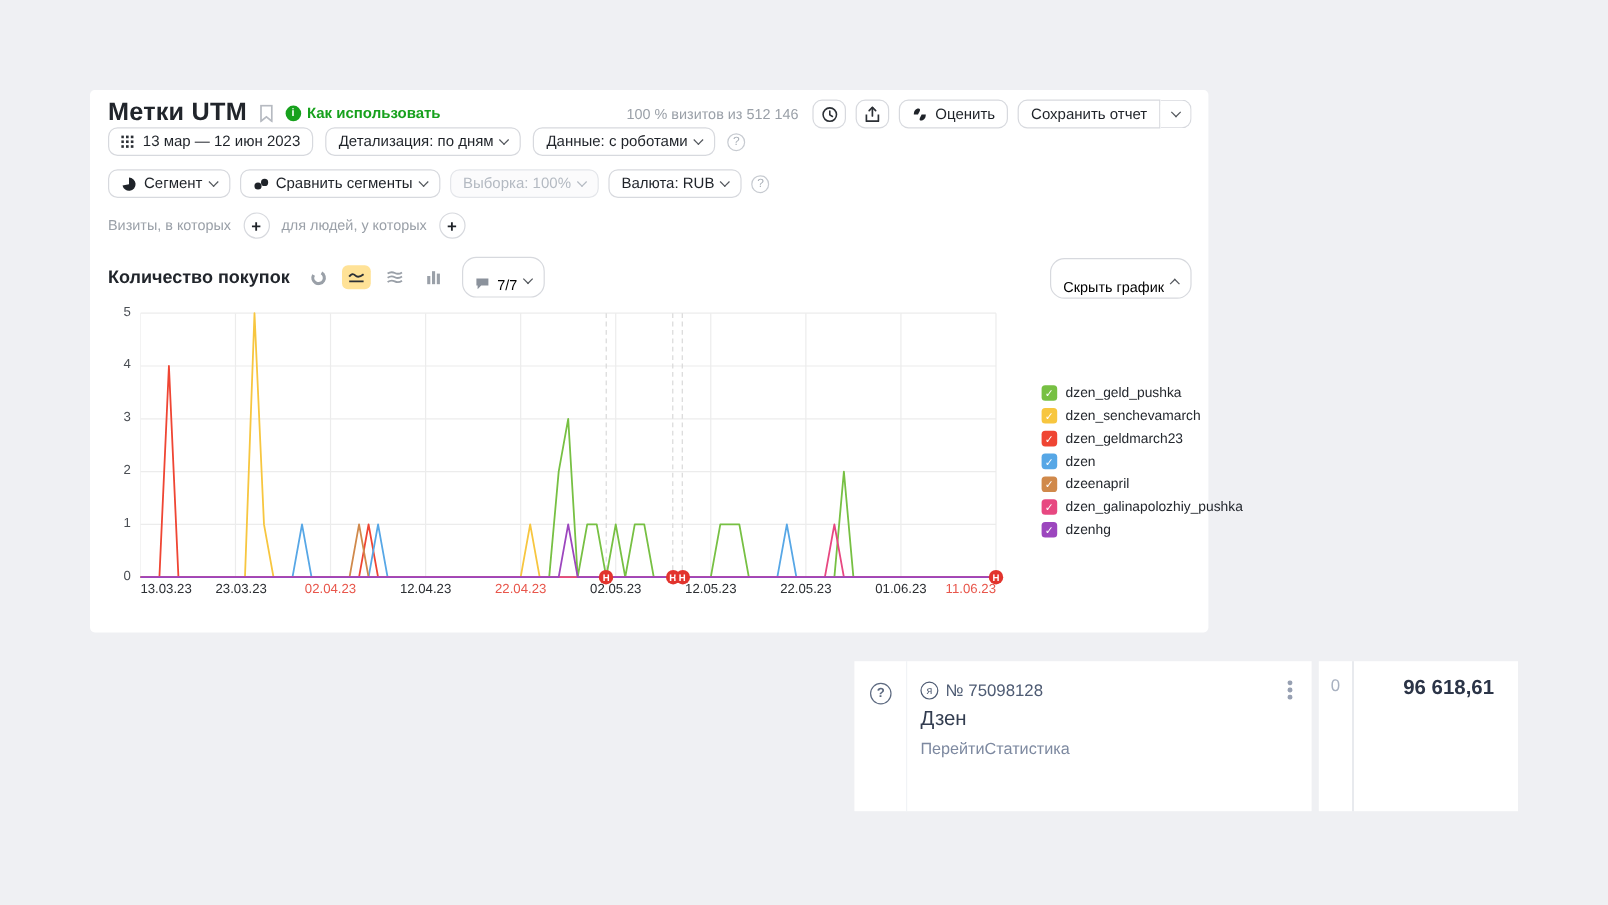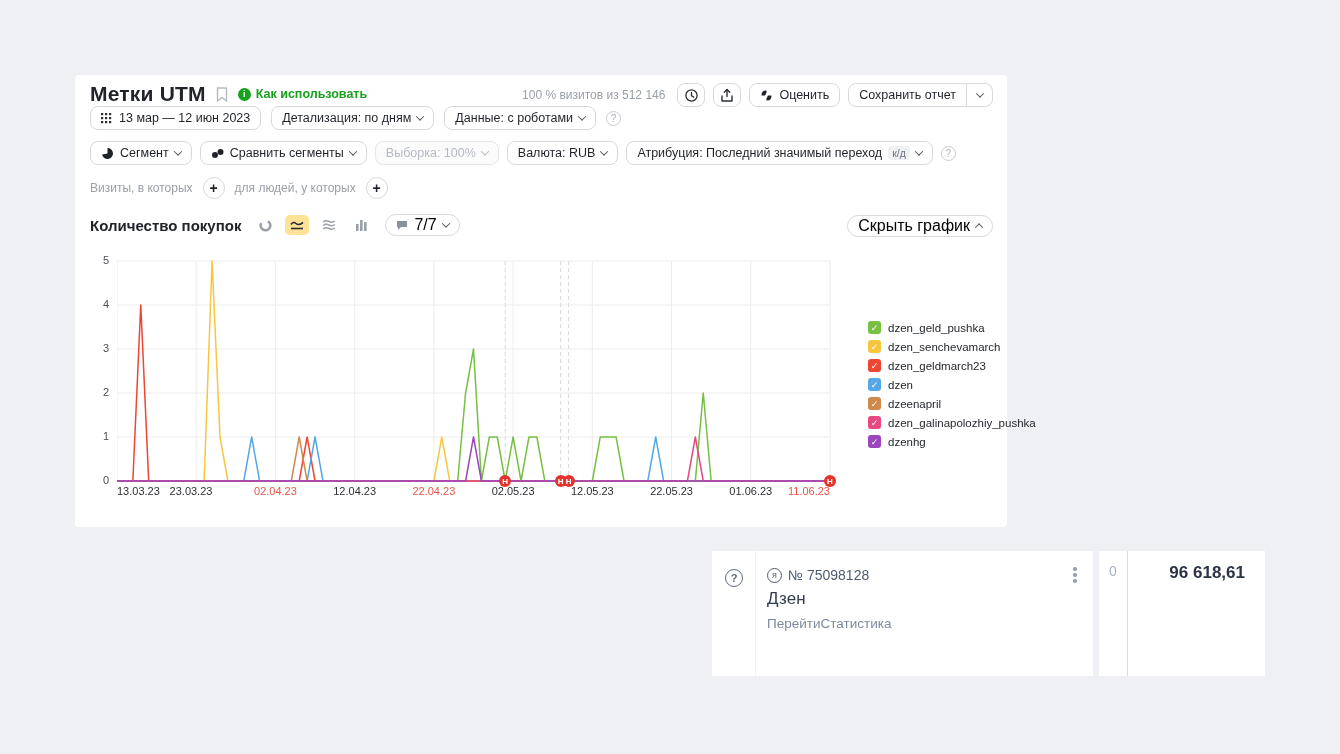--- a/index.html
+++ b/index.html
@@ -47,22 +47,22 @@
               font-size:14px; font-weight:700; display:inline-flex; align-items:center; justify-content:center; cursor:pointer; }
 
   .attr-badge { background:#eef0f2; color:#6e7682; font-size:10.5px; border-radius:4px; padding:1px 4px; }
 
   
   .chart-header { position:absolute; left:15px; top:139px; display:flex; align-items:center; gap:12px; }
   .chart-title { font-size:15px; font-weight:700; }
   .ctype-icons { display:flex; align-items:center; gap:8px; }
   .ctype { width:24px; height:20px; display:inline-flex; align-items:center; justify-content:center; border-radius:5px; cursor:pointer; }
   .ctype.selected { background:#ffe297; }
-  .pill { display:inline-flex; align-items:center; gap:6px; height:22px; padding:0 10px; border:1px solid #d7d9de;
-          border-radius:12px; background:#fff; font-size:16px; cursor:pointer; }
+  .pill { display:inline-flex; gap:6px; height:22px; padding:16px 10px; border:1px solid #d7d9de;
+          border-radius:12px; background:#fff; font-size:12px; cursor:pointer; }
   .hide-chart { position:absolute; right:14px; top:140px; }
 
   
   .y-label { position:absolute; width:34px; text-align:right; font-size:11px; color:#4a4e54; }
   .x-label { position:absolute; font-size:11px; color:#2c2f33; white-space:nowrap; }
   .x-label.weekend { color:#e8564b; }
   .chart-svg { position:absolute; left:42px; top:185px; }
   .h-badge { position:absolute; width:12px; height:12px; border-radius:50%; background:#e2342d; color:#fff;
              font-size:8px; font-weight:700; display:flex; align-items:center; justify-content:center; z-index:3; }
 
@@ -185,25 +185,20 @@
       </svg>
       <span>Сравнить сегменты</span>
       <i class="chev"></i>
     </button>
     <button class="btn disabled">
       <span>Выборка: 100%</span>
       <i class="chev" style="border-color:#b4bac2"></i>
     </button>
     <button class="btn">
       <span>Валюта: RUB</span>
-      <i class="chev"></i>
-    </button>
-    <button class="btn">
-      <span>Атрибуция: Последний значимый переход</span>
-      <span class="attr-badge">к/д</span>
       <i class="chev"></i>
     </button>
     <span class="q-icon">?</span>
   </div>
 
   <div class="row3">
     <span>Визиты, в которых</span>
     <button class="plus-btn">+</button>
     <span>для людей, у которых</span>
     <button class="plus-btn">+</button>
@@ -284,21 +279,21 @@
       <polyline points="0,221 7.92,221 15.84,221 23.77,221 31.69,221 39.61,221 47.53,221 55.46,221 63.38,221 71.3,221 79.22,221 87.14,221 95.07,221 102.99,221 110.91,221 118.83,221 126.76,221 134.68,221 142.6,221 150.52,221 158.44,221 166.37,221 174.29,221 182.21,221 190.13,221 198.06,221 205.98,221 213.9,221 221.82,221 229.74,221 237.67,221 245.59,221 253.51,221 261.43,221 269.36,221 277.28,221 285.2,221 293.12,221 301.04,221 308.97,221 316.89,221 324.81,221 332.73,221 340.66,221 348.58,133 356.5,89 364.42,221 372.34,177 380.27,177 388.19,221 396.11,177 404.03,221 411.96,177 419.88,177 427.8,221 435.72,221 443.64,221 451.57,221 459.49,221 467.41,221 475.33,221 483.26,177 491.18,177 499.1,177 507.02,221 514.94,221 522.87,221 530.79,221 538.71,221 546.63,221 554.56,221 562.48,221 570.4,221 578.32,221 586.24,133 594.17,221 602.09,221 610.01,221 617.93,221 625.86,221 633.78,221 641.7,221 649.62,221 657.54,221 665.47,221 673.39,221 681.31,221 689.23,221 697.16,221 705.08,221 713,221" fill="none" stroke="#77c043" stroke-width="1.5" stroke-linejoin="round"></polyline>
       <polyline points="0,221 7.92,221 15.84,221 23.77,221 31.69,221 39.61,221 47.53,221 55.46,221 63.38,221 71.3,221 79.22,221 87.14,221 95.07,1 102.99,177 110.91,221 118.83,221 126.76,221 134.68,221 142.6,221 150.52,221 158.44,221 166.37,221 174.29,221 182.21,221 190.13,221 198.06,221 205.98,221 213.9,221 221.82,221 229.74,221 237.67,221 245.59,221 253.51,221 261.43,221 269.36,221 277.28,221 285.2,221 293.12,221 301.04,221 308.97,221 316.89,221 324.81,177 332.73,221 340.66,221 348.58,221 356.5,221 364.42,221 372.34,221 380.27,221 388.19,221 396.11,221 404.03,221 411.96,221 419.88,221 427.8,221 435.72,221 443.64,221 451.57,221 459.49,221 467.41,221 475.33,221 483.26,221 491.18,221 499.1,221 507.02,221 514.94,221 522.87,221 530.79,221 538.71,221 546.63,221 554.56,221 562.48,221 570.4,221 578.32,221 586.24,221 594.17,221 602.09,221 610.01,221 617.93,221 625.86,221 633.78,221 641.7,221 649.62,221 657.54,221 665.47,221 673.39,221 681.31,221 689.23,221 697.16,221 705.08,221 713,221" fill="none" stroke="#f7c63f" stroke-width="1.5" stroke-linejoin="round"></polyline>
       <polyline points="0,221 7.92,221 15.84,221 23.77,45 31.69,221 39.61,221 47.53,221 55.46,221 63.38,221 71.3,221 79.22,221 87.14,221 95.07,221 102.99,221 110.91,221 118.83,221 126.76,221 134.68,221 142.6,221 150.52,221 158.44,221 166.37,221 174.29,221 182.21,221 190.13,177 198.06,221 205.98,221 213.9,221 221.82,221 229.74,221 237.67,221 245.59,221 253.51,221 261.43,221 269.36,221 277.28,221 285.2,221 293.12,221 301.04,221 308.97,221 316.89,221 324.81,221 332.73,221 340.66,221 348.58,221 356.5,221 364.42,221 372.34,221 380.27,221 388.19,221 396.11,221 404.03,221 411.96,221 419.88,221 427.8,221 435.72,221 443.64,221 451.57,221 459.49,221 467.41,221 475.33,221 483.26,221 491.18,221 499.1,221 507.02,221 514.94,221 522.87,221 530.79,221 538.71,221 546.63,221 554.56,221 562.48,221 570.4,221 578.32,221 586.24,221 594.17,221 602.09,221 610.01,221 617.93,221 625.86,221 633.78,221 641.7,221 649.62,221 657.54,221 665.47,221 673.39,221 681.31,221 689.23,221 697.16,221 705.08,221 713,221" fill="none" stroke="#ef4533" stroke-width="1.5" stroke-linejoin="round"></polyline>
       <polyline points="0,221 7.92,221 15.84,221 23.77,221 31.69,221 39.61,221 47.53,221 55.46,221 63.38,221 71.3,221 79.22,221 87.14,221 95.07,221 102.99,221 110.91,221 118.83,221 126.76,221 134.68,177 142.6,221 150.52,221 158.44,221 166.37,221 174.29,221 182.21,221 190.13,221 198.06,177 205.98,221 213.9,221 221.82,221 229.74,221 237.67,221 245.59,221 253.51,221 261.43,221 269.36,221 277.28,221 285.2,221 293.12,221 301.04,221 308.97,221 316.89,221 324.81,221 332.73,221 340.66,221 348.58,221 356.5,221 364.42,221 372.34,221 380.27,221 388.19,221 396.11,221 404.03,221 411.96,221 419.88,221 427.8,221 435.72,221 443.64,221 451.57,221 459.49,221 467.41,221 475.33,221 483.26,221 491.18,221 499.1,221 507.02,221 514.94,221 522.87,221 530.79,221 538.71,177 546.63,221 554.56,221 562.48,221 570.4,221 578.32,221 586.24,221 594.17,221 602.09,221 610.01,221 617.93,221 625.86,221 633.78,221 641.7,221 649.62,221 657.54,221 665.47,221 673.39,221 681.31,221 689.23,221 697.16,221 705.08,221 713,221" fill="none" stroke="#57a7e6" stroke-width="1.5" stroke-linejoin="round"></polyline>
       <polyline points="0,221 7.92,221 15.84,221 23.77,221 31.69,221 39.61,221 47.53,221 55.46,221 63.38,221 71.3,221 79.22,221 87.14,221 95.07,221 102.99,221 110.91,221 118.83,221 126.76,221 134.68,221 142.6,221 150.52,221 158.44,221 166.37,221 174.29,221 182.21,177 190.13,221 198.06,221 205.98,221 213.9,221 221.82,221 229.74,221 237.67,221 245.59,221 253.51,221 261.43,221 269.36,221 277.28,221 285.2,221 293.12,221 301.04,221 308.97,221 316.89,221 324.81,221 332.73,221 340.66,221 348.58,221 356.5,221 364.42,221 372.34,221 380.27,221 388.19,221 396.11,221 404.03,221 411.96,221 419.88,221 427.8,221 435.72,221 443.64,221 451.57,221 459.49,221 467.41,221 475.33,221 483.26,221 491.18,221 499.1,221 507.02,221 514.94,221 522.87,221 530.79,221 538.71,221 546.63,221 554.56,221 562.48,221 570.4,221 578.32,221 586.24,221 594.17,221 602.09,221 610.01,221 617.93,221 625.86,221 633.78,221 641.7,221 649.62,221 657.54,221 665.47,221 673.39,221 681.31,221 689.23,221 697.16,221 705.08,221 713,221" fill="none" stroke="#d0894b" stroke-width="1.5" stroke-linejoin="round"></polyline>
       <polyline points="0,221 7.92,221 15.84,221 23.77,221 31.69,221 39.61,221 47.53,221 55.46,221 63.38,221 71.3,221 79.22,221 87.14,221 95.07,221 102.99,221 110.91,221 118.83,221 126.76,221 134.68,221 142.6,221 150.52,221 158.44,221 166.37,221 174.29,221 182.21,221 190.13,221 198.06,221 205.98,221 213.9,221 221.82,221 229.74,221 237.67,221 245.59,221 253.51,221 261.43,221 269.36,221 277.28,221 285.2,221 293.12,221 301.04,221 308.97,221 316.89,221 324.81,221 332.73,221 340.66,221 348.58,221 356.5,221 364.42,221 372.34,221 380.27,221 388.19,221 396.11,221 404.03,221 411.96,221 419.88,221 427.8,221 435.72,221 443.64,221 451.57,221 459.49,221 467.41,221 475.33,221 483.26,221 491.18,221 499.1,221 507.02,221 514.94,221 522.87,221 530.79,221 538.71,221 546.63,221 554.56,221 562.48,221 570.4,221 578.32,177 586.24,221 594.17,221 602.09,221 610.01,221 617.93,221 625.86,221 633.78,221 641.7,221 649.62,221 657.54,221 665.47,221 673.39,221 681.31,221 689.23,221 697.16,221 705.08,221 713,221" fill="none" stroke="#e74881" stroke-width="1.5" stroke-linejoin="round"></polyline>
       <polyline points="0,221 7.92,221 15.84,221 23.77,221 31.69,221 39.61,221 47.53,221 55.46,221 63.38,221 71.3,221 79.22,221 87.14,221 95.07,221 102.99,221 110.91,221 118.83,221 126.76,221 134.68,221 142.6,221 150.52,221 158.44,221 166.37,221 174.29,221 182.21,221 190.13,221 198.06,221 205.98,221 213.9,221 221.82,221 229.74,221 237.67,221 245.59,221 253.51,221 261.43,221 269.36,221 277.28,221 285.2,221 293.12,221 301.04,221 308.97,221 316.89,221 324.81,221 332.73,221 340.66,221 348.58,221 356.5,177 364.42,221 372.34,221 380.27,221 388.19,221 396.11,221 404.03,221 411.96,221 419.88,221 427.8,221 435.72,221 443.64,221 451.57,221 459.49,221 467.41,221 475.33,221 483.26,221 491.18,221 499.1,221 507.02,221 514.94,221 522.87,221 530.79,221 538.71,221 546.63,221 554.56,221 562.48,221 570.4,221 578.32,221 586.24,221 594.17,221 602.09,221 610.01,221 617.93,221 625.86,221 633.78,221 641.7,221 649.62,221 657.54,221 665.47,221 673.39,221 681.31,221 689.23,221 697.16,221 705.08,221 713,221" fill="none" stroke="#9c46be" stroke-width="1.5" stroke-linejoin="round"></polyline>
     </svg>
   <div id="x-labels">
       <span class="x-label" style="left: 42px; top: 410px; transform: none;">13.03.23</span>
-      <span class="x-label" style="left: 116px; top: 410px; transform: translateX(-50%);">23.03.23</span>
+      <span class="x-label" style="left: 126px; top: 410px; transform: translateX(-50%);">23.03.23</span>
       <span class="x-label weekend" style="left: 200.44px; top: 410px; transform: translateX(-50%);">02.04.23</span>
       <span class="x-label" style="left: 279.67px; top: 410px; transform: translateX(-50%);">12.04.23</span>
       <span class="x-label weekend" style="left: 358.89px; top: 410px; transform: translateX(-50%);">22.04.23</span>
       <span class="x-label" style="left: 438.11px; top: 410px; transform: translateX(-50%);">02.05.23</span>
       <span class="x-label" style="left: 517.33px; top: 410px; transform: translateX(-50%);">12.05.23</span>
       <span class="x-label" style="left: 596.56px; top: 410px; transform: translateX(-50%);">22.05.23</span>
       <span class="x-label" style="left: 675.78px; top: 410px; transform: translateX(-50%);">01.06.23</span>
       <span class="x-label weekend" style="left: 755px; top: 410px; transform: translateX(-100%);">11.06.23</span>
     </div>
   <div id="badges">

